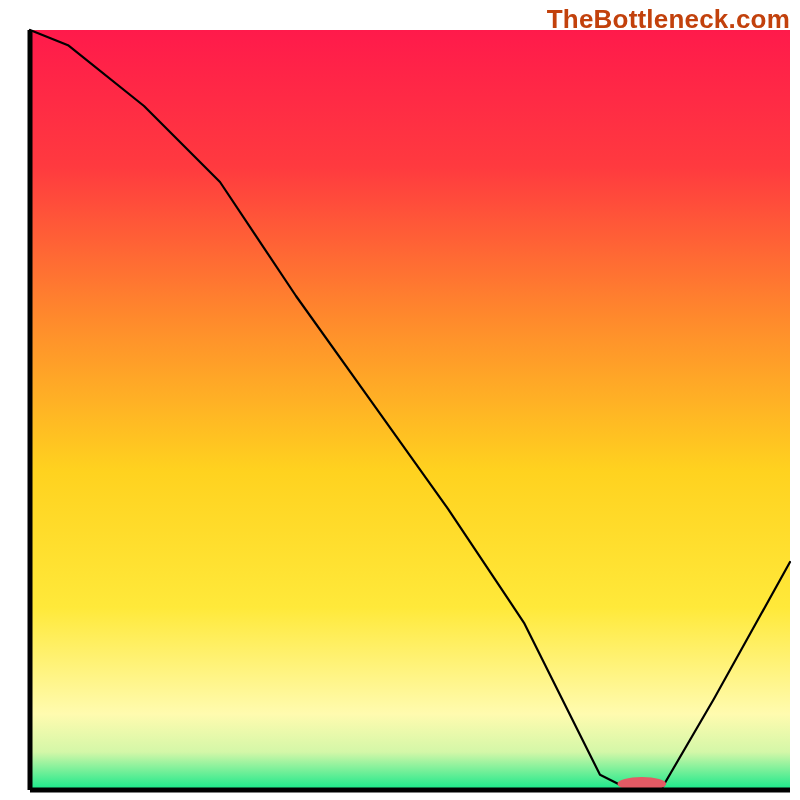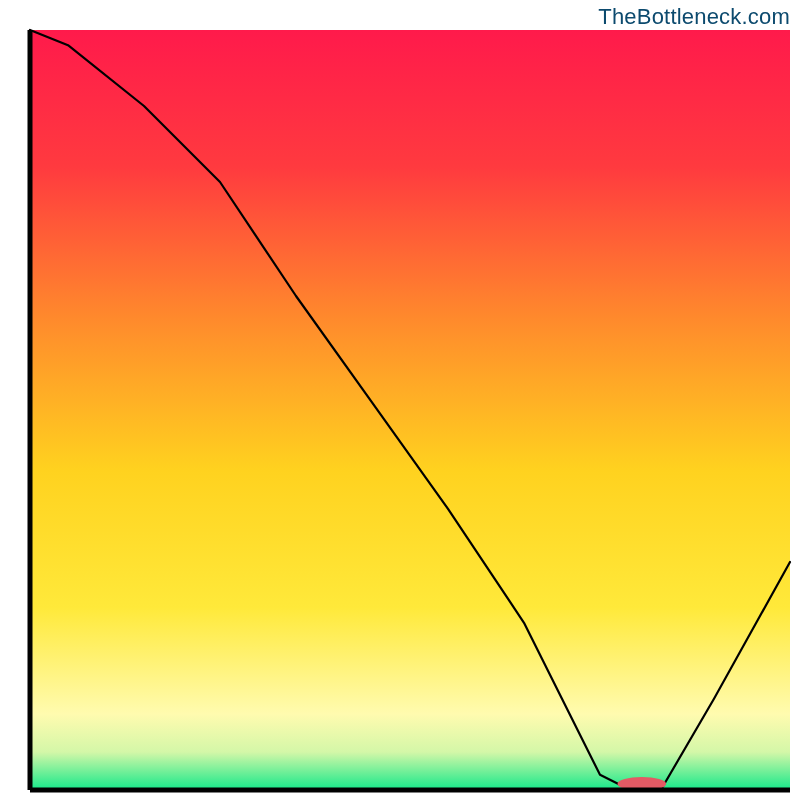--- a/index.html
+++ b/index.html
@@ -12,23 +12,23 @@
   }
   .chart-wrap {
     position: relative;
     width: 800px;
     height: 800px;
   }
   .watermark {
     position: absolute;
     top: 4px;
     right: 10px;
-    font-size: 22px;
-    font-weight: 400;
-    color: #0c4a6e;
+    font-size: 26px;
+    font-weight: 700;
+    color: #c2410c;
     letter-spacing: 0.2px;
   }
   svg {
     display: block;
   }
 </style>
 </head>
 <body>
 
 <div class="chart-wrap">

